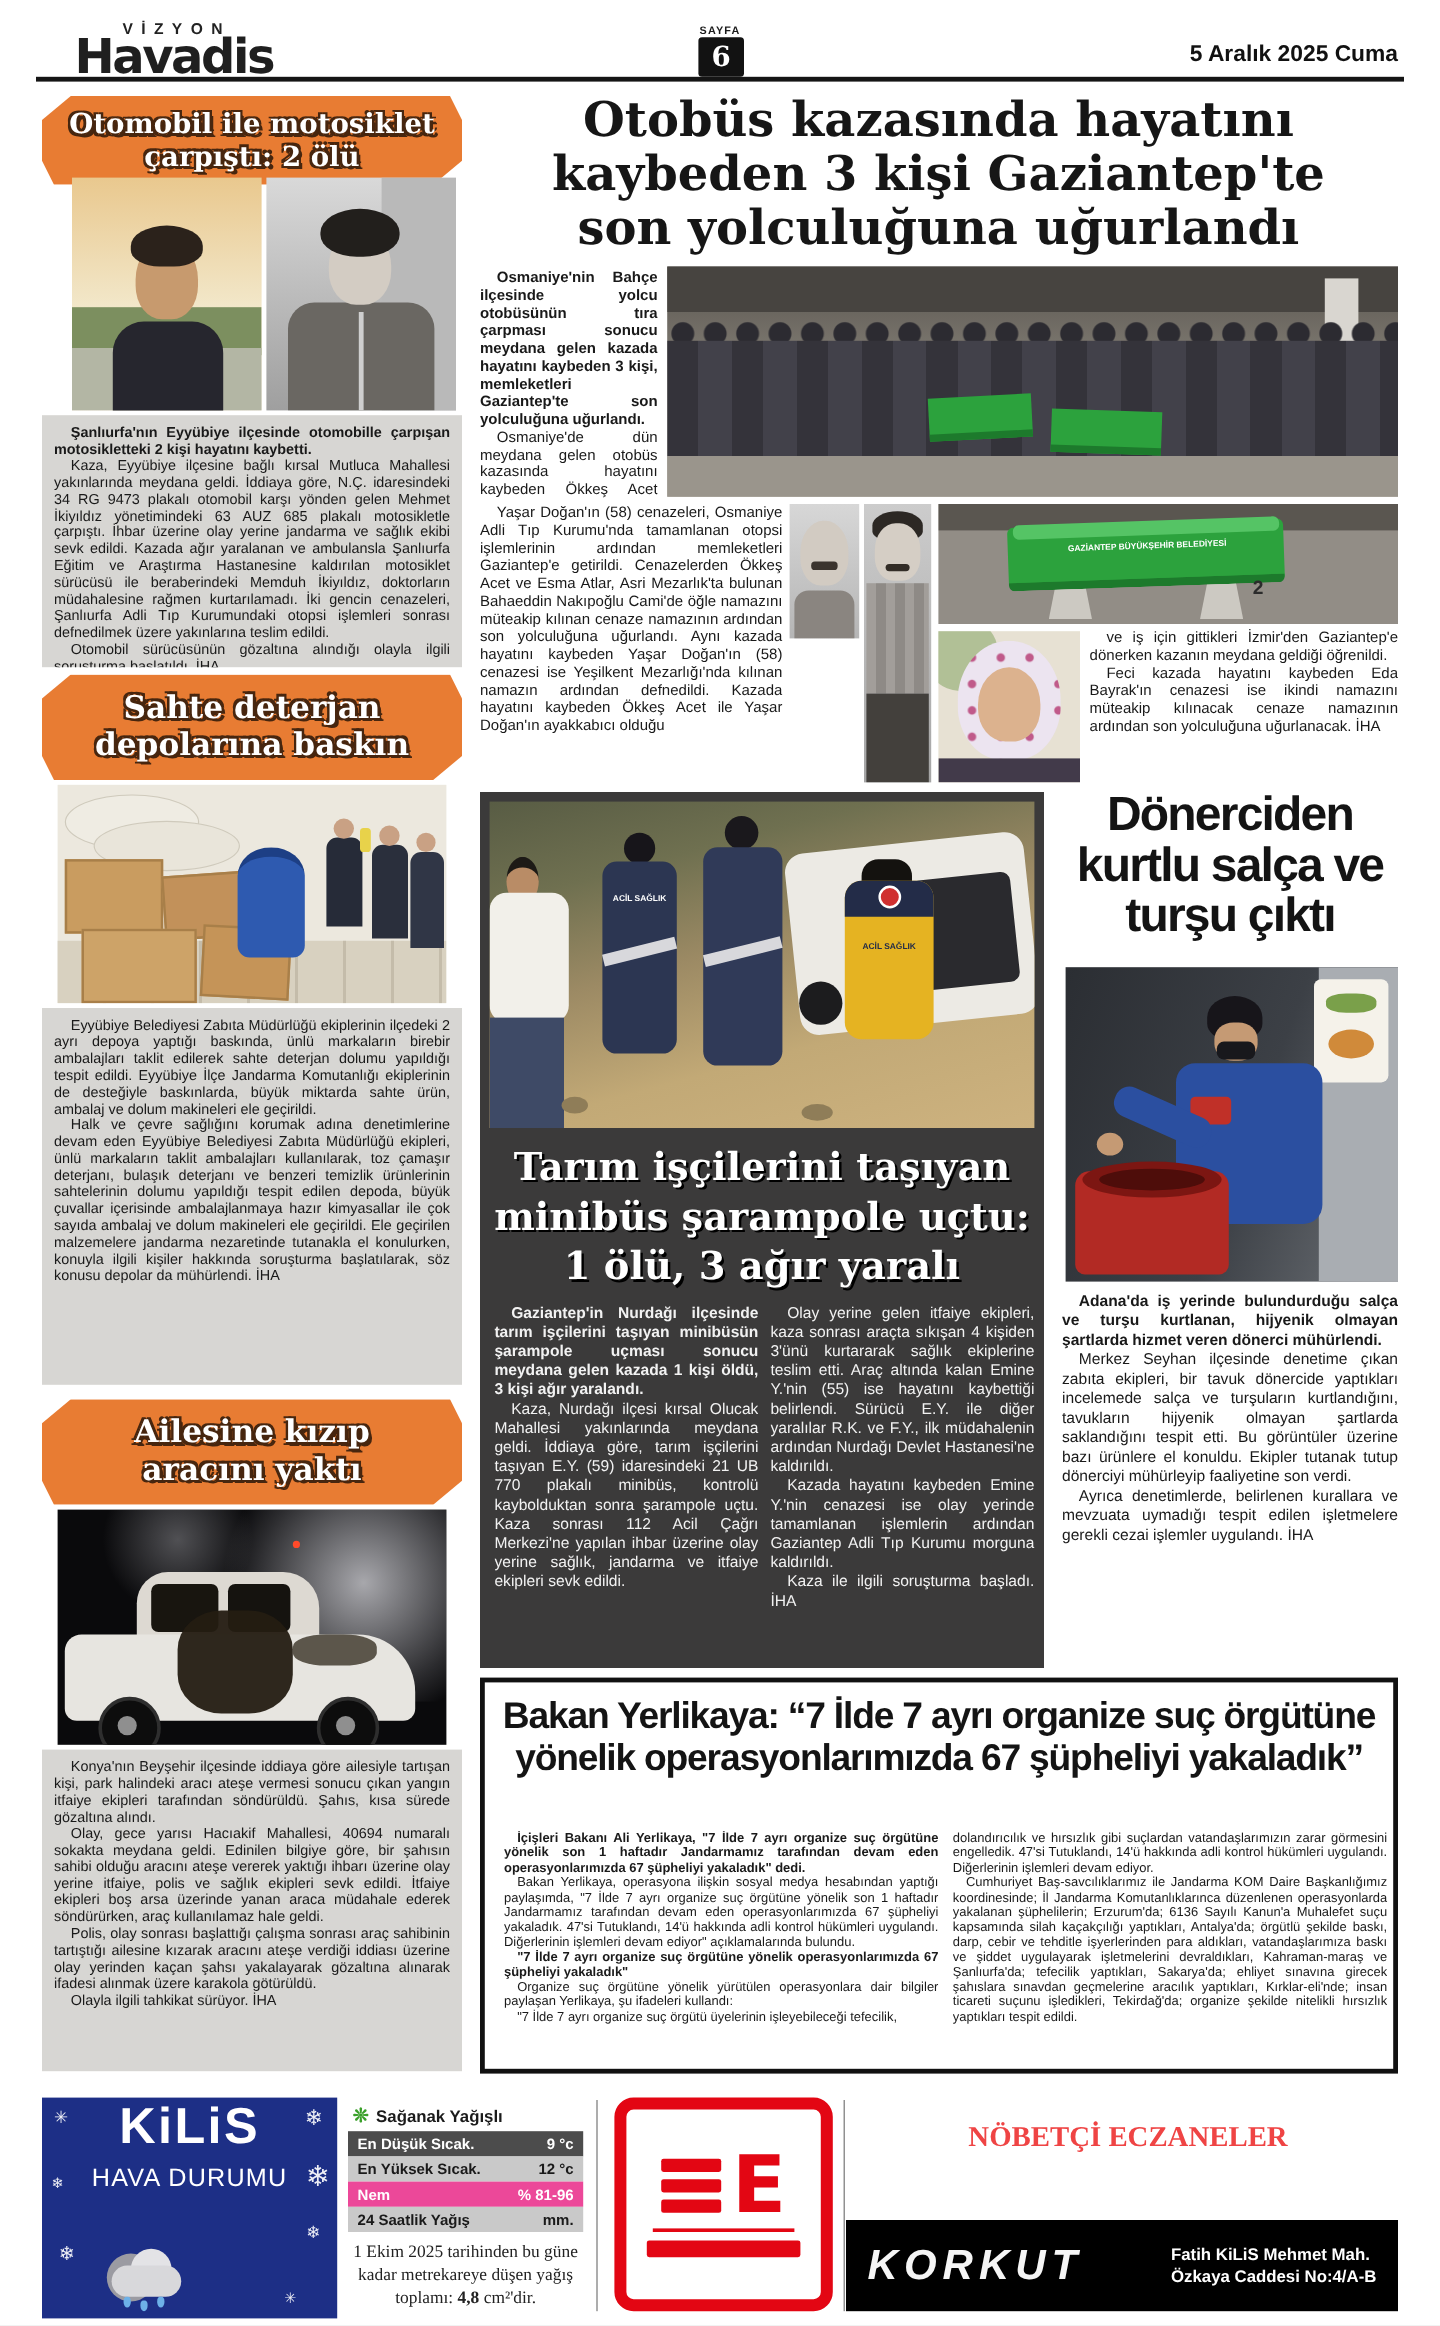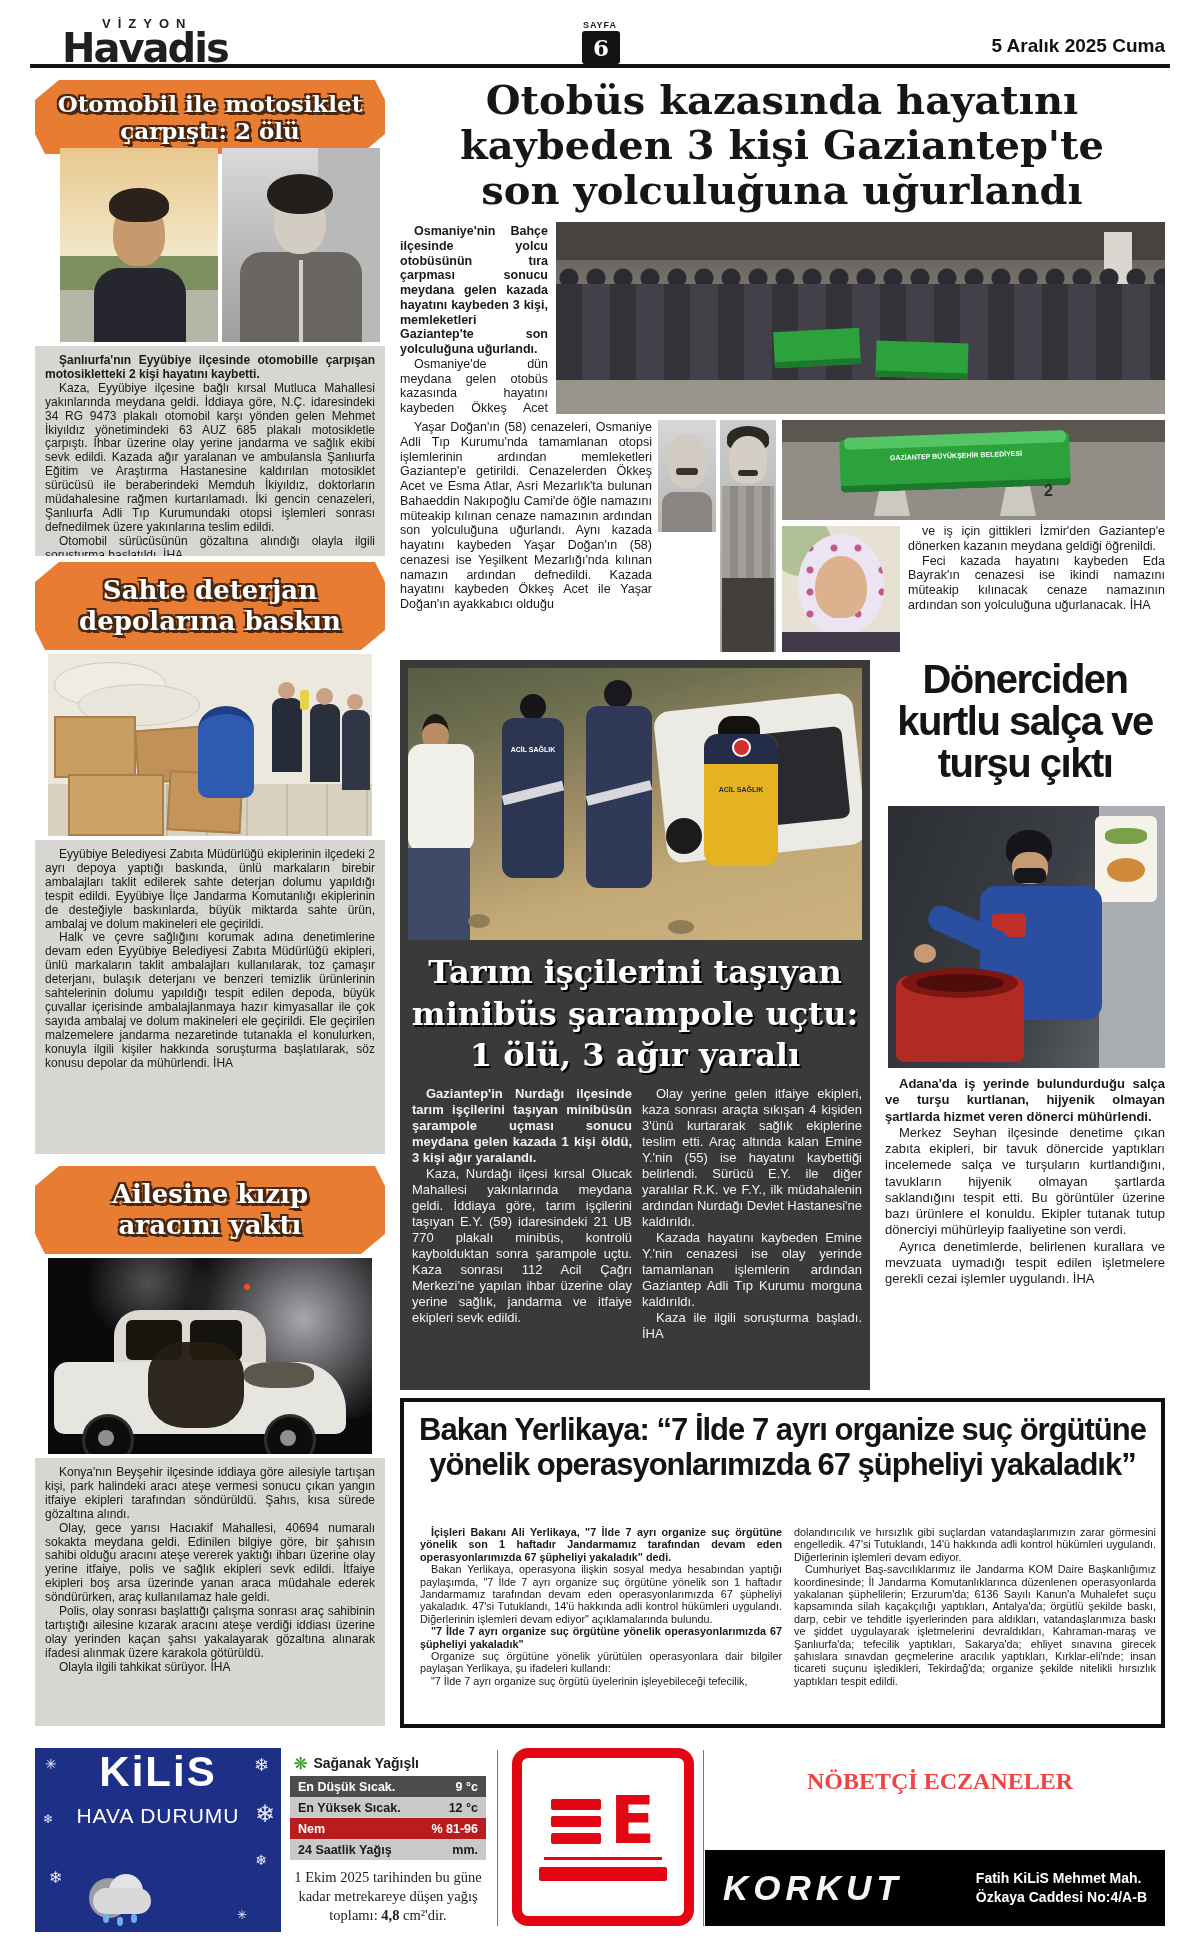--- a/index.html
+++ b/index.html
@@ -46,21 +46,21 @@
   .tinycap{position:absolute;color:#fff;font-weight:bold;text-align:center;line-height:1.05;}
   
   .wbox{background:#1d2f86;color:#fff;overflow:hidden;}
   .wcity{font-size:42px;font-weight:bold;letter-spacing:2px;text-align:center;}
   .wtitle{font-size:21px;letter-spacing:1px;text-align:center;font-weight:normal;}
   .flake{position:absolute;color:rgba(255,255,255,.92);}
   .wt-head{display:flex;align-items:center;gap:6px;background:#fff;font-weight:bold;font-size:14px;height:26px;padding:0 4px;box-sizing:border-box;}
   .wt-row{display:flex;justify-content:space-between;align-items:center;height:21px;padding:0 8px;box-sizing:border-box;font-size:12.5px;font-weight:bold;}
   .r-dark{background:#4c4c4c;color:#fff;}
   .r-light{background:#c9c9c9;color:#1a1a1a;}
-  .r-black{background:#b91c1c;color:#fff;}
+  .r-black{background:#ec4899;color:#fff;}
   .wnote{font-family:"Liberation Serif",serif;font-size:14.5px;line-height:1.3;text-align:center;color:#222;}
   .vline{background:#777;}
   .elogo{border:10px solid #e30613;border-radius:16px;background:#fff;box-sizing:border-box;
          display:flex;flex-direction:column;align-items:center;justify-content:center;gap:7px;}
   .e-top{display:flex;align-items:center;gap:9px;}
   .e-bars{display:flex;flex-direction:column;gap:6px;}
   .e-bars div{width:50px;height:11px;background:#e30613;border-radius:2px;}
   .e-letter{font-family:"DejaVu Sans",sans-serif;font-weight:bold;font-size:66px;line-height:.85;color:#e30613;}
   .e-line{width:118px;height:3px;background:#e30613;}
   .e-base{width:128px;height:14px;background:#e30613;border-radius:2px;}

